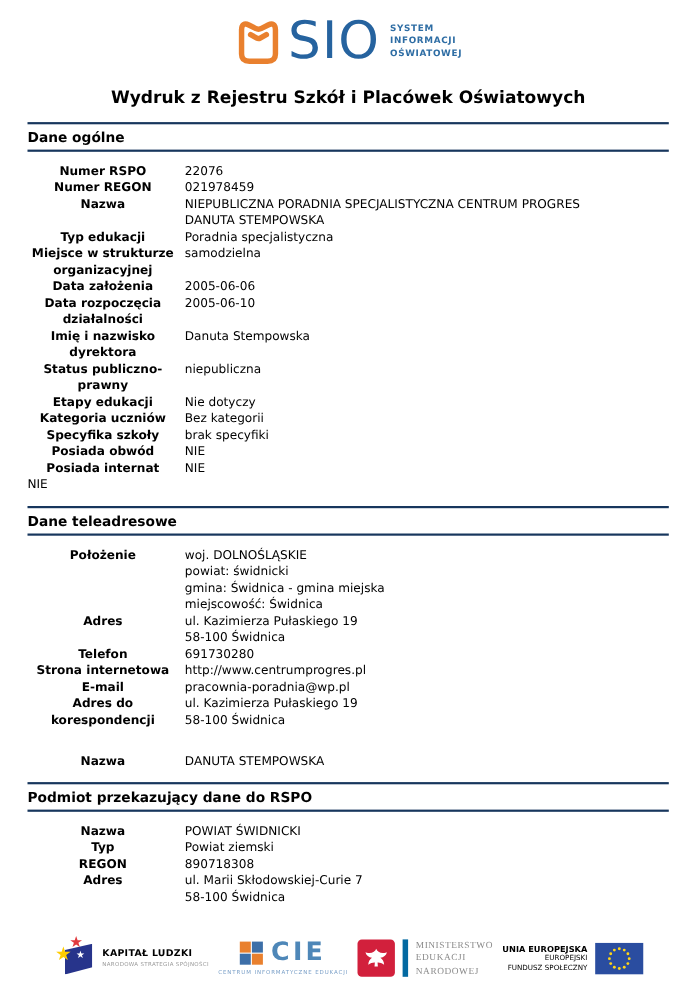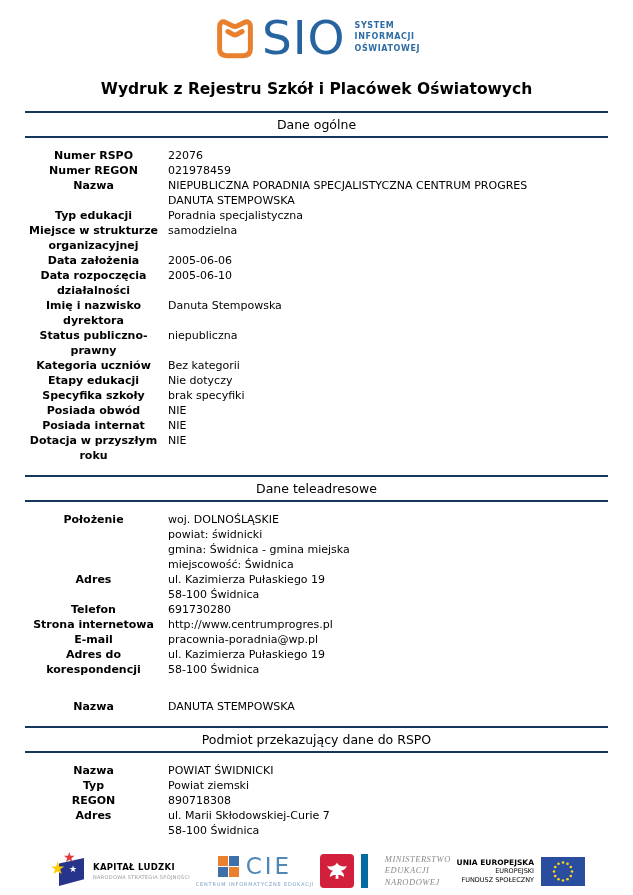--- a/index.html
+++ b/index.html
@@ -12,21 +12,21 @@
   .brand-icon { width:44px; height:50px; margin-right:5px; }
   .brand-acronym { font-size:47px; line-height:1; font-weight:500; color:#26639F; letter-spacing:1px; }
   .brand-sub { margin-left:9px; font-size:8px; font-weight:bold; color:#2E6DA4;
                letter-spacing:.6px; line-height:1.4; white-space:pre-line; }
   .page-title { text-align:center; font-weight:bold; font-size:15.5px; margin-top:14px; }
 
   
   .sections { margin-top:13px; }
   .section { margin:0 25px; }
   .section-header { border-top:2px solid #17365D; border-bottom:2px solid #17365D;
-                    padding:4px 0; text-align:center; font-weight:normal; font-size:12.5px; }
+                    padding:4px 0; text-align:left; font-weight:bold; font-size:12.5px; }
   .section-fields { padding:10px 0 12px 0; }
   .field-row { display:flex; align-items:flex-start; font-size:11px; line-height:15px; }
   .field-label { width:143px; min-width:143px; text-align:center; font-weight:bold; padding-right:6px; }
   .field-value { flex:1; white-space:pre-line; }
 
   
   .footer { position:absolute; left:0; right:0; bottom:4px; height:40px;
             display:flex; align-items:center; justify-content:space-between; padding:0 48px 0 52px; }
   .flogo { display:flex; align-items:center; }
 
@@ -44,29 +44,29 @@
   
   .cie-block { display:flex; flex-direction:column; align-items:center; }
   .cie-top { display:flex; align-items:center; }
   .cie-squares { display:grid; grid-template-columns:10px 10px; grid-template-rows:10px 10px;
                  gap:1px; margin-right:7px; }
   .cie-squares i { display:block; }
   .cie-squares i:nth-child(1) { background:#E9802E; }
   .cie-squares i:nth-child(2) { background:#3D6FA8; }
   .cie-squares i:nth-child(3) { background:#3D6FA8; }
   .cie-squares i:nth-child(4) { background:#E9802E; }
-  .cie-acronym { font-size:23px; line-height:1; color:#4E87B8; letter-spacing:3px; font-weight:400; }
+  .cie-acronym { font-size:23px; line-height:1; color:#4E87B8; letter-spacing:3px; font-weight:700; }
   .cie-caption { font-size:5px; color:#7BA0C8; letter-spacing:.8px; margin-top:3px; }
 
   
   .men-shield { width:34px; height:34px; background:#D2203C; border-radius:4px;
                 display:flex; align-items:center; justify-content:center; margin-right:7px; }
   .men-text { font-family:"Liberation Serif",serif; font-size:8.5px; color:#8A8A8A;
               letter-spacing:.5px; line-height:1.35; white-space:pre-line;
-              border-left:7px solid #0369a1; padding-left:17px;font-style:italic; }
+              border-left:5px solid #0369a1; padding-left:7px; }
 
   
   .eu-text { text-align:right; margin-right:7px; line-height:1.3; }
   .eu-l1 { font-size:7.5px; font-weight:bold; }
   .eu-l2, .eu-l3 { font-size:6.5px; }
   .eu-flag { display:block; }
 </style>
 </head>
 <body>
 
@@ -129,46 +129,45 @@
       <div class="field-label">Imię i nazwisko dyrektora</div>
       <div class="field-value">Danuta Stempowska</div>
     </div>
 
     <div class="field-row">
       <div class="field-label">Status publiczno-prawny</div>
       <div class="field-value">niepubliczna</div>
     </div>
 
     <div class="field-row">
+      <div class="field-label">Etapy edukacji</div>
+      <div class="field-value">Nie dotyczy</div>
+    </div>
+
+    <div class="field-row">
       <div class="field-label">Kategoria uczniów</div>
       <div class="field-value">Bez kategorii</div>
     </div>
 
     <div class="field-row">
-      <div class="field-label">Etapy edukacji</div>
-      <div class="field-value">Nie dotyczy</div>
-    </div>
-
-    <div class="field-row">
       <div class="field-label">Specyfika szkoły</div>
       <div class="field-value">brak specyfiki</div>
     </div>
 
     <div class="field-row">
       <div class="field-label">Posiada obwód</div>
       <div class="field-value">NIE</div>
     </div>
 
     <div class="field-row">
       <div class="field-label">Posiada internat</div>
       <div class="field-value">NIE</div>
     </div>
 
     <div class="field-row">
-      <div class="field-label">Dotacja w przyszłym roku</div>
       <div class="field-value">NIE</div>
     </div>
   </div>
     </section>
 
     <section class="section">
       <div class="section-header">Dane teleadresowe</div>
       <div class="section-fields">
     <div class="field-row">
       <div class="field-label">Położenie</div>

